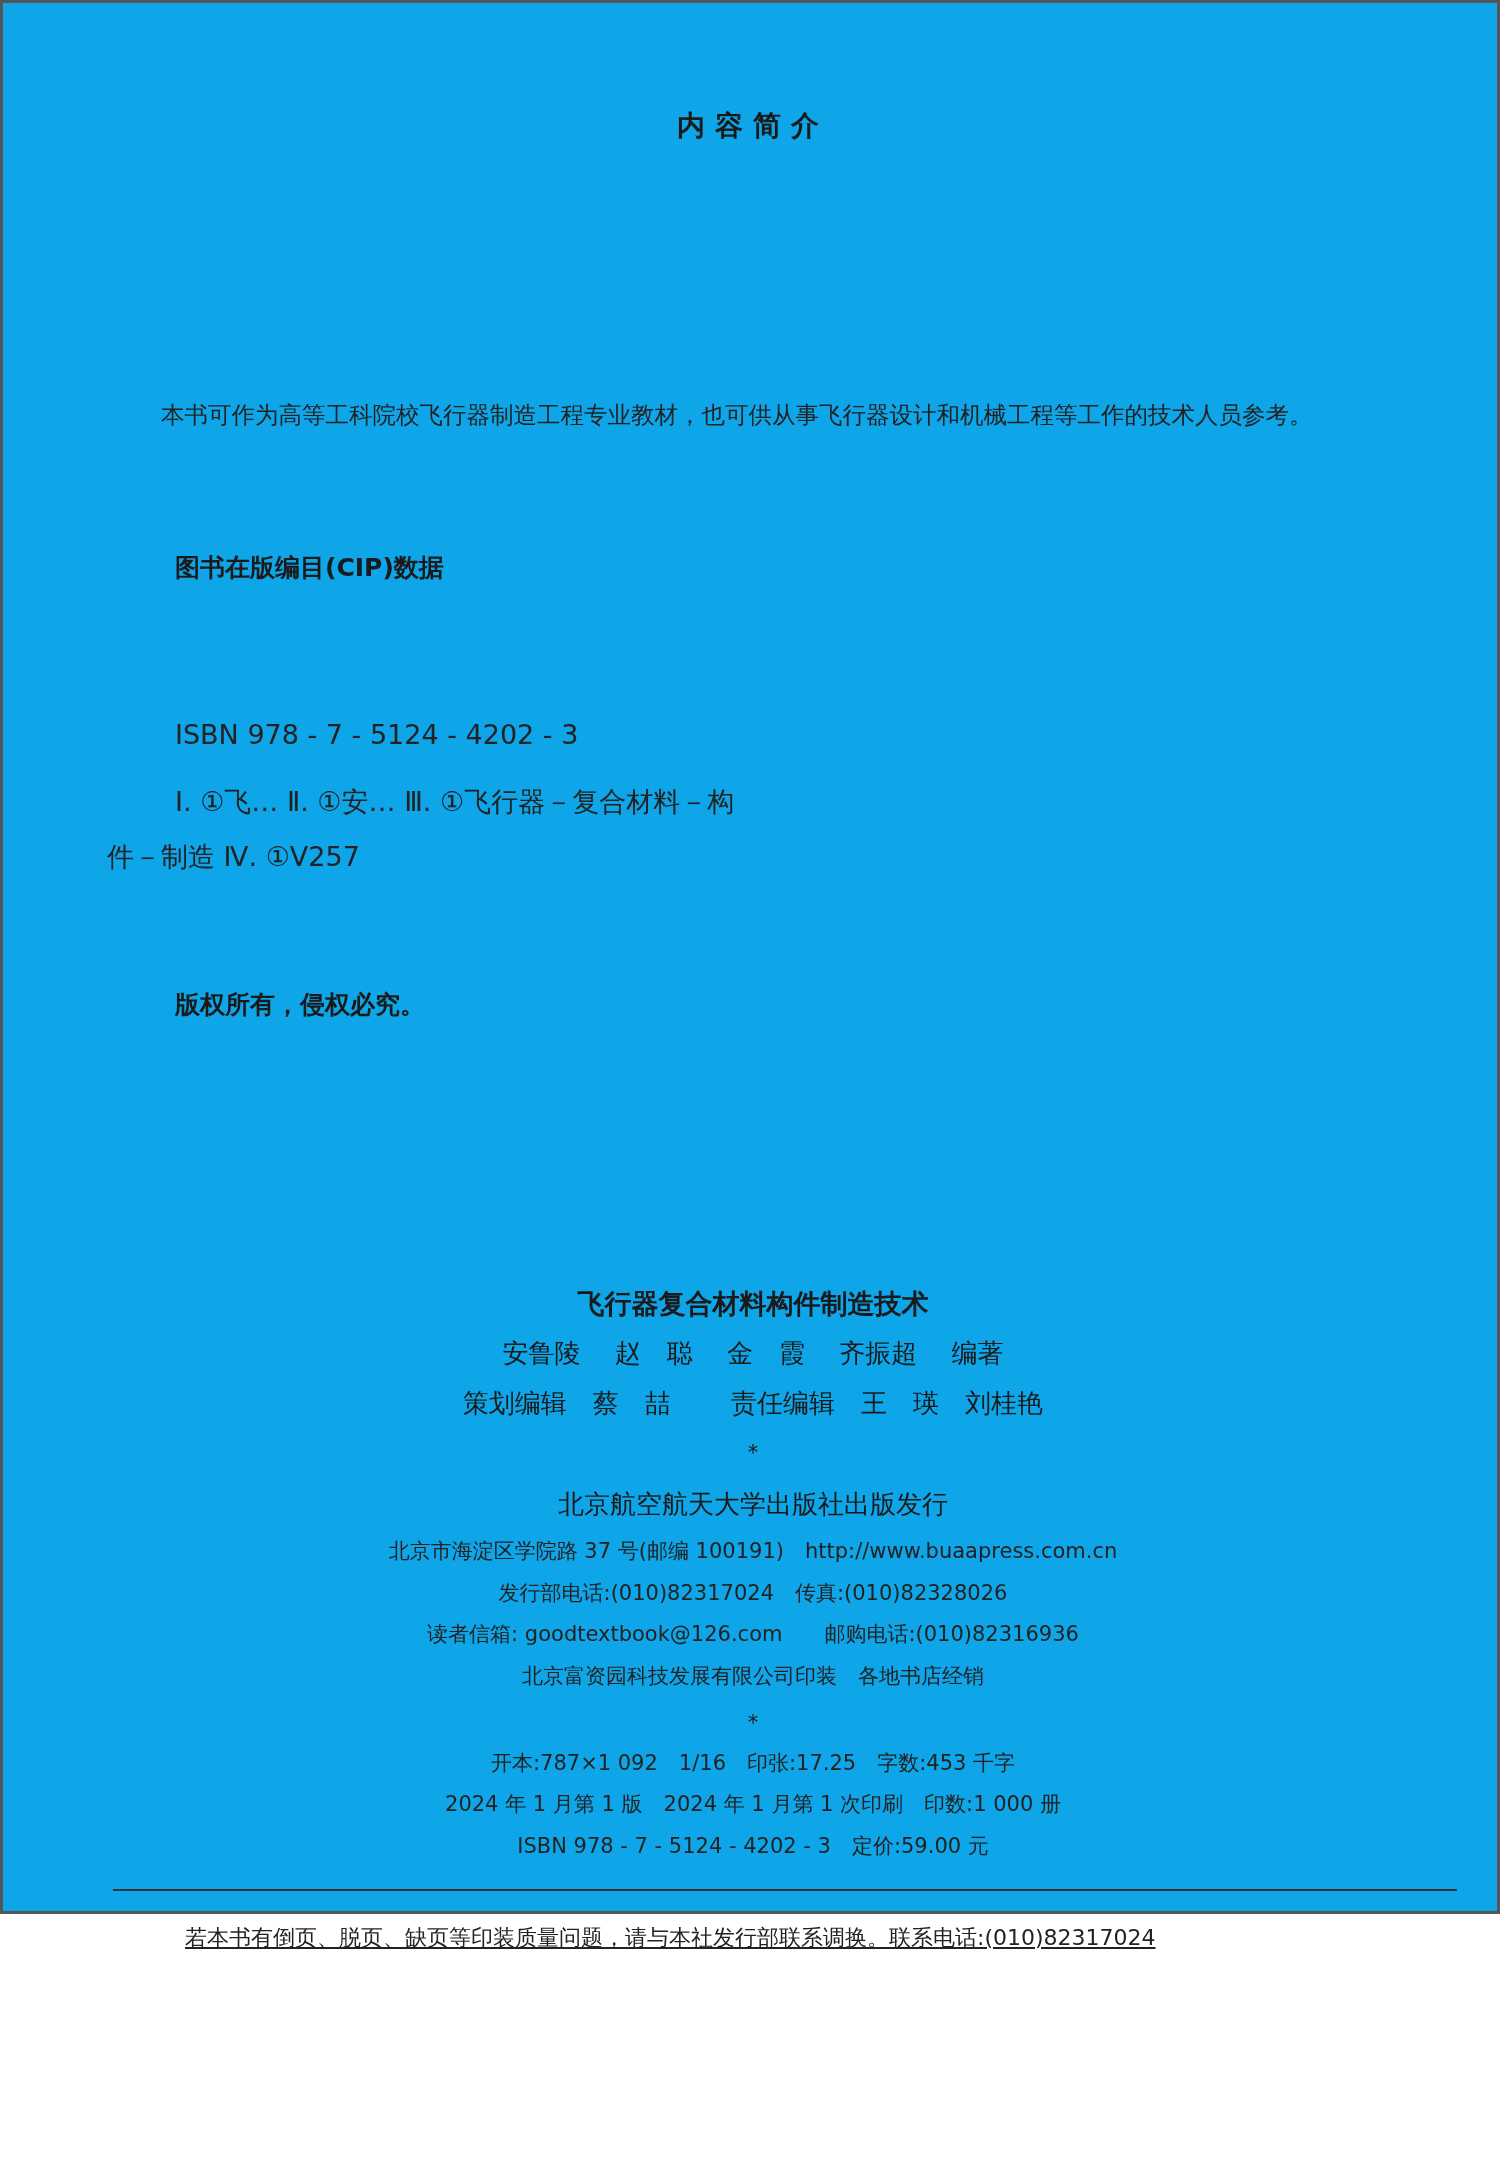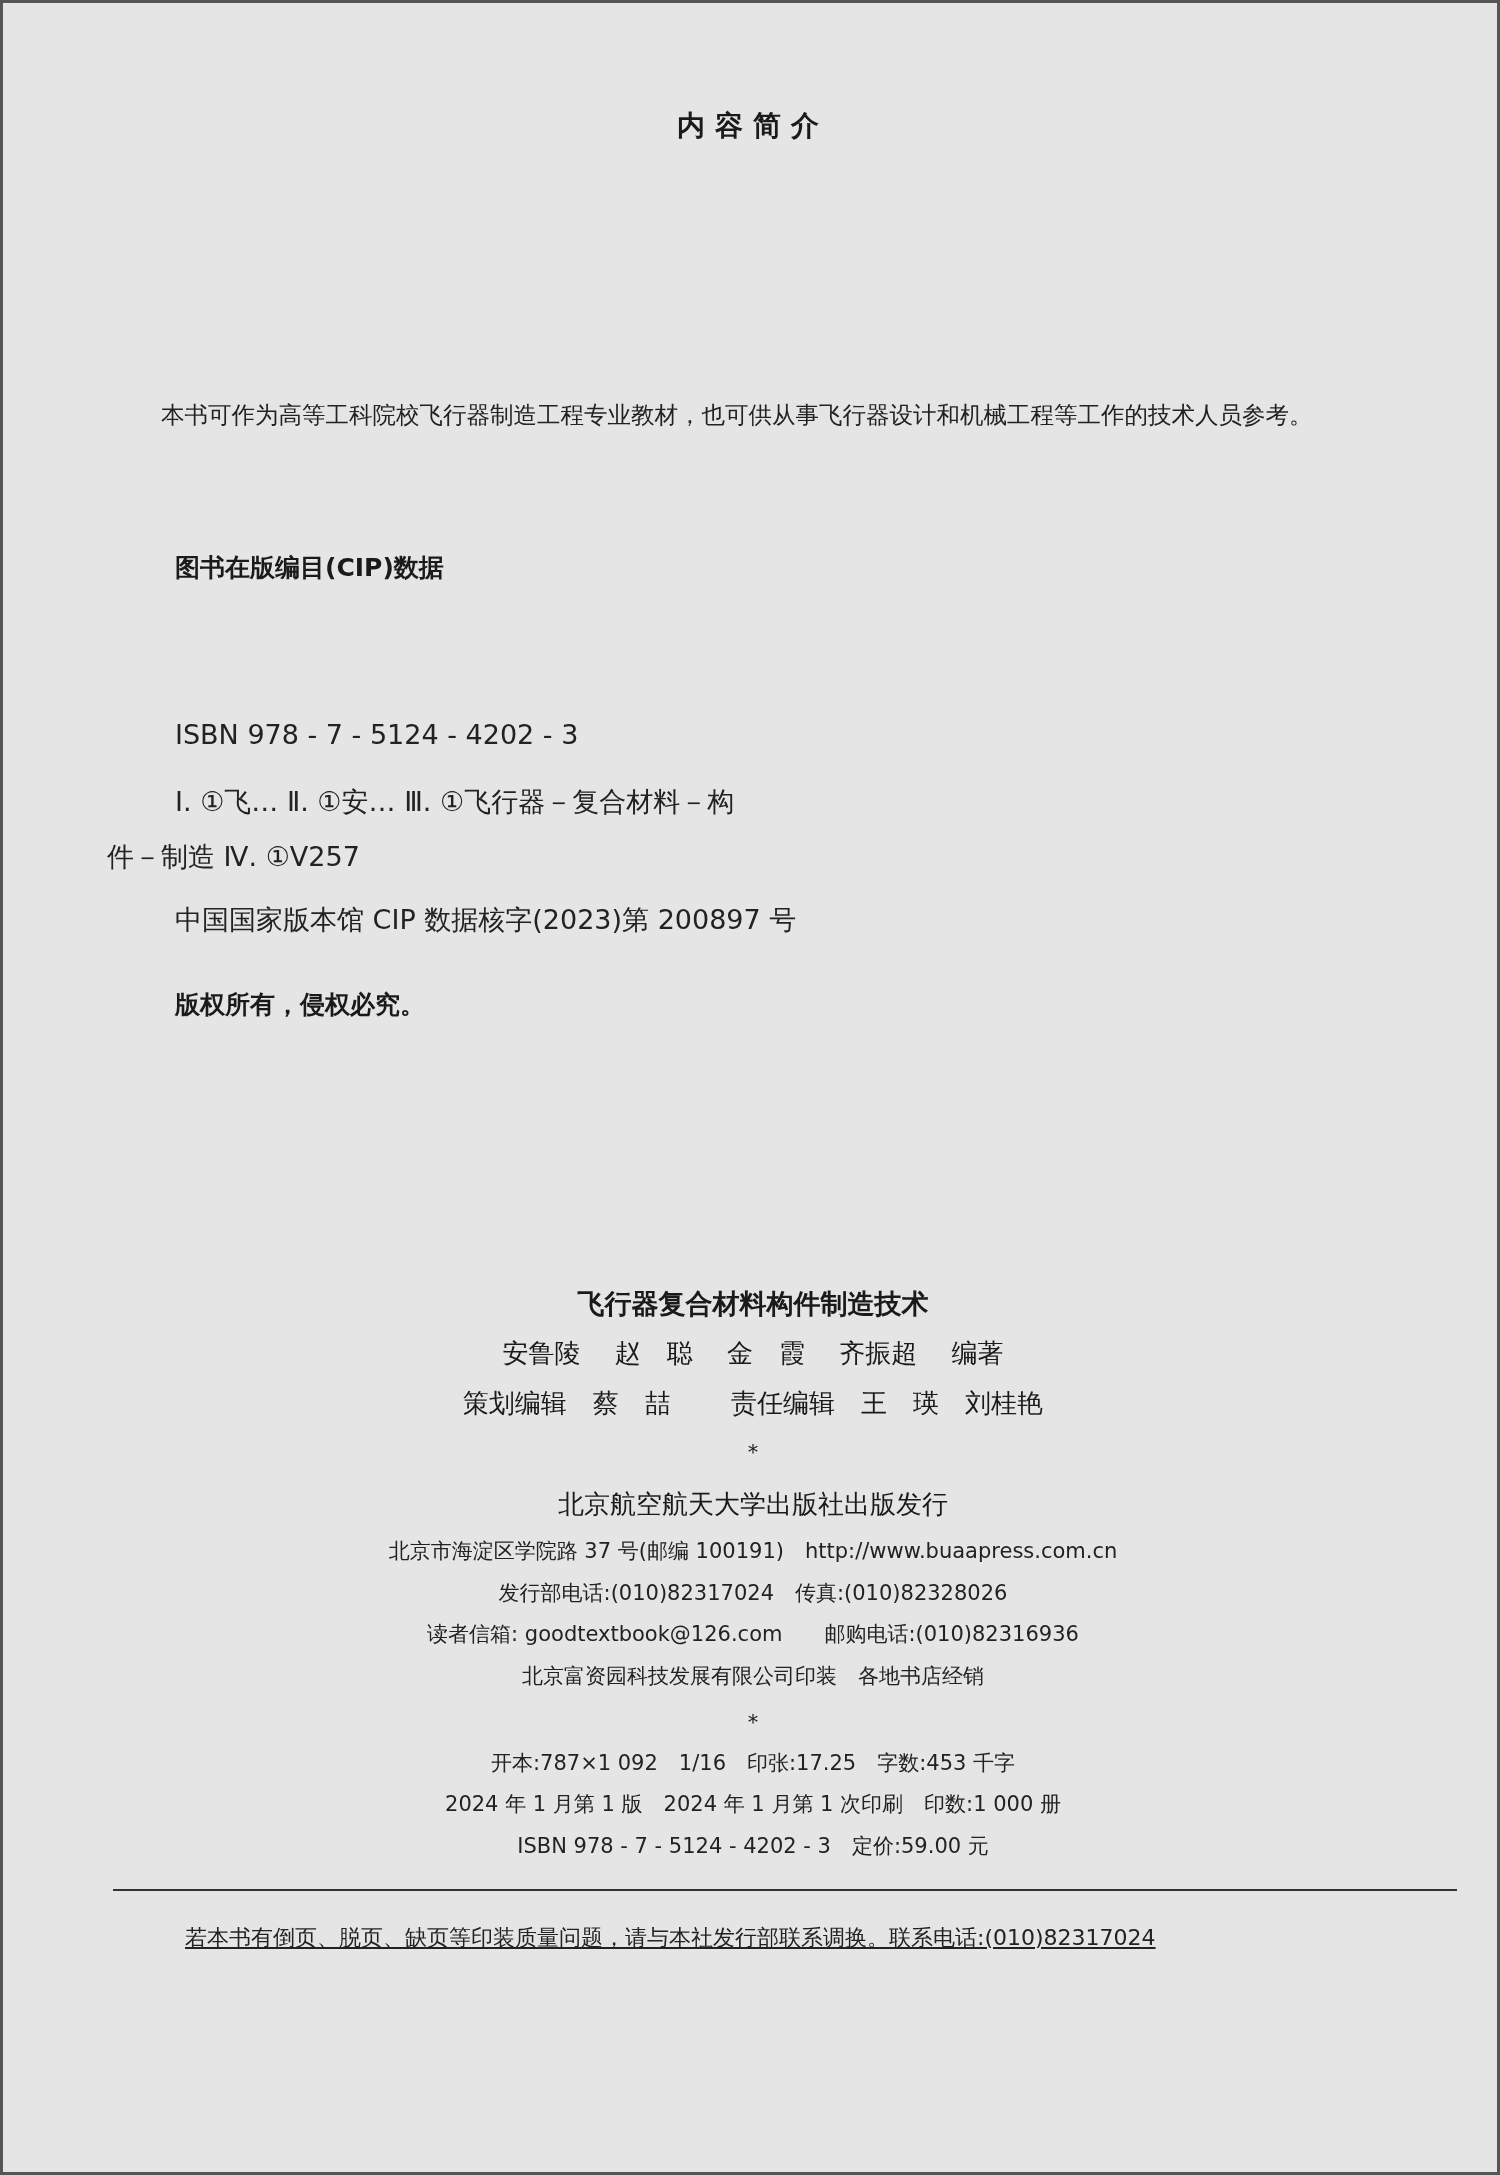--- a/index.html
+++ b/index.html
@@ -1,19 +1,19 @@
 <!DOCTYPE html>
 <html><head>
   <meta charset="utf-8">
   <style>
     html, body { margin: 0; padding: 0; background: #ffffff; }
     body { width: 1500px; height: 2175px; position: relative; overflow: hidden; }
     .page {
-      position: absolute; left: 0; top: 0; width: 1500px; height: 2175px;
-      box-sizing: border-box; border: 3px solid #555555; background: #e5e5e5;
+      position: absolute; left: 0; top: 0; width: 1500px; height: 1914px;
+      box-sizing: border-box; border: 3px solid #555555; background: #0ea5e9;
       font-family: "DejaVu Serif", "Liberation Serif", serif;
       color: #1a1a1a;
     }
     .abs { position: absolute; white-space: nowrap; }
     .sec-title {
       left: 0; width: 1500px; top: 104px; text-align: center;
       font-family: "DejaVu Sans", "Liberation Sans", sans-serif;
       font-weight: bold; font-size: 28px; letter-spacing: 10px;
     }
     .para {
@@ -61,21 +61,20 @@
 
   <div class="abs sec-title">内容简介</div>
 
   <div class="para p2">本书可作为高等工科院校飞行器制造工程专业教材，也可供从事飞行器设计和机械工程等工作的技术人员参考。</div>
 
   <div class="abs cip-head">图书在版编目(CIP)数据</div>
 
   <div class="abs cip-line" style="left:172px; top:716px;">ISBN 978 - 7 - 5124 - 4202 - 3</div>
   <div class="abs cip-line" style="left:172px; top:781px;">Ⅰ. ①飞… Ⅱ. ①安… Ⅲ. ①飞行器－复合材料－构</div>
   <div class="abs cip-line" style="left:104px; top:836px;">件－制造 Ⅳ. ①V257</div>
-  <div class="abs cip-line" style="left:172px; top:899px;">中国国家版本馆 CIP 数据核字(2023)第 200897 号</div>
 
   <div class="abs copyright">版权所有，侵权必究。</div>
 
   <div class="abs center colo-title">飞行器复合材料构件制造技术</div>
   <div class="abs center colo-kai" style="top:1333px;">安鲁陵　 赵　聪　 金　霞　 齐振超　 编著</div>
   <div class="abs center colo-kai" style="top:1383px;">策划编辑　蔡　喆　　 责任编辑　王　瑛　刘桂艳</div>
   <div class="abs center star" style="top:1437px;">*</div>
   <div class="abs center colo-kai" style="top:1484px;">北京航空航天大学出版社出版发行</div>
   <div class="abs center colo-sm" style="top:1534px;">北京市海淀区学院路 37 号(邮编 100191)　http://www.buaapress.com.cn</div>
   <div class="abs center colo-sm" style="top:1576px;">发行部电话:(010)82317024　传真:(010)82328026</div>

